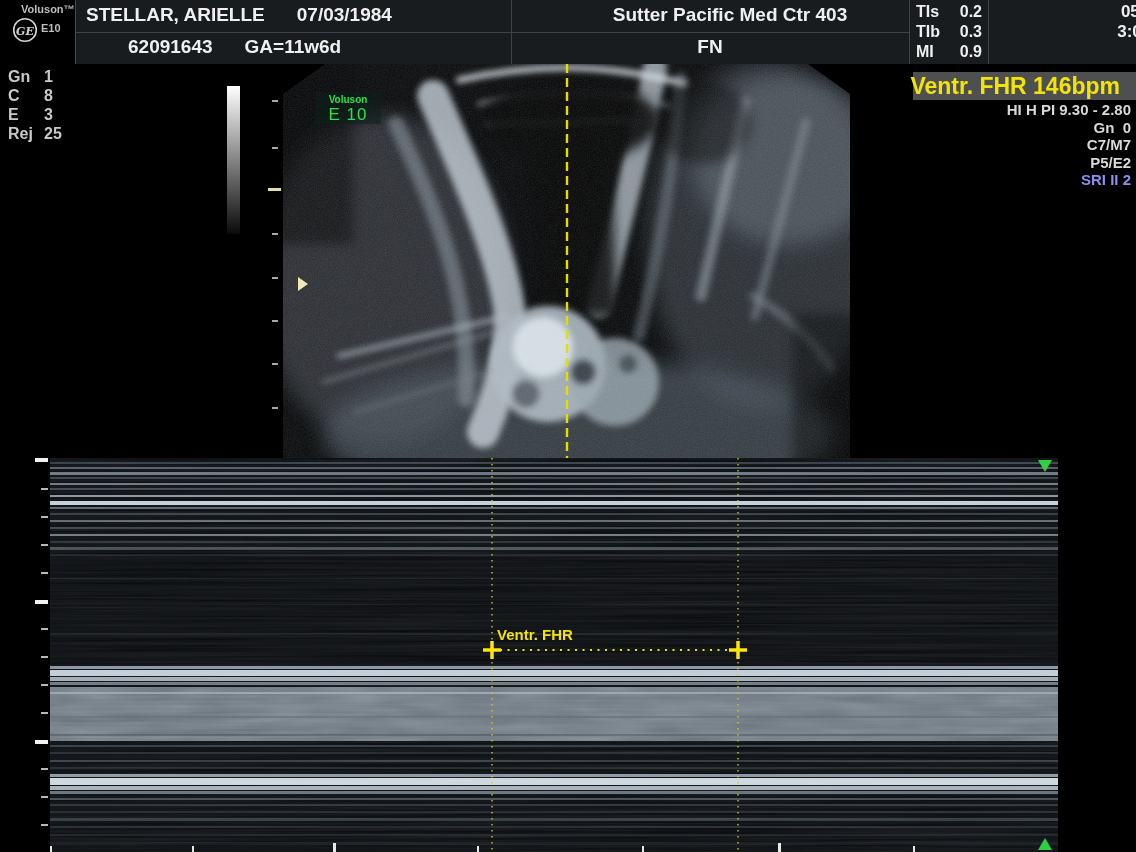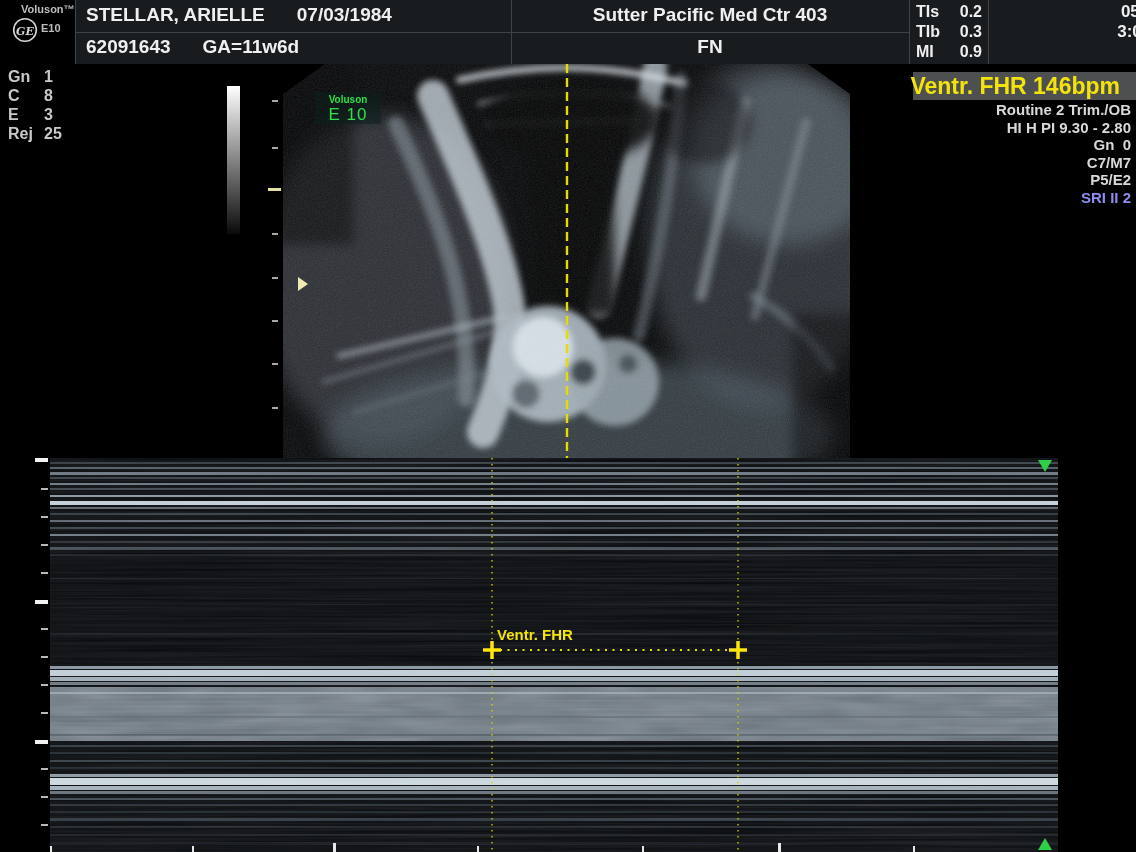--- a/index.html
+++ b/index.html
@@ -80,26 +80,26 @@
     <div class="header-main">
       <div class="hline" style="left:0;top:32px;width:833px;"></div>
       <div class="vline" style="left:435px;top:0;height:64px;"></div>
       <div class="vline" style="left:833px;top:0;height:64px;"></div>
       <div class="vline" style="left:912px;top:0;height:64px;"></div>
 
       <div class="patient-row hdr-text" style="top:4px;">
         <span>STELLAR, ARIELLE</span>
         <span>07/03/1984</span>
       </div>
-      <div class="patient-row hdr-text" style="top:36px;">
+      <div class="patient-row hdr-text" style="top:36px;margin-left:42px;">
         <span>62091643</span>
         <span>GA=11w6d</span>
       </div>
 
-      <div class="facility hdr-text" style="top:4px;">Sutter Pacific Med Ctr 403</div>
+      <div class="facility hdr-text" style="top:4px;padding-left:20px;">Sutter Pacific Med Ctr 403</div>
       <div class="facility hdr-text" style="top:36px;">FN</div>
 
       <div class="ti-block">
         <div class="ti-row">
           <span>TIs</span>
           <span>0.2</span>
         </div>
         <div class="ti-row">
           <span>TIb</span>
           <span>0.3</span>
@@ -135,21 +135,20 @@
       <span class="lp-label">Rej</span>
       <span>25</span>
       </div>
   </div>
 
   <div class="clipped-line">P4/E2</div>
   <div class="fhr-banner">
     <span>Ventr. FHR 146bpm</span>
   </div>
   <div class="right-info">
-    <div>Routine 2 Trim./OB</div>
     <div>HI H PI 9.30 - 2.80</div>
     <div>Gn  0</div>
     <div>C7/M7</div>
     <div>P5/E2</div>
     <div class="ri-sri">SRI II 2</div>
   </div>
 
   <div class="grayscale-bar"></div>
 
   <svg class="abs" style="left:283px;top:64px;" width="567" height="394" viewBox="0 0 567 394">

